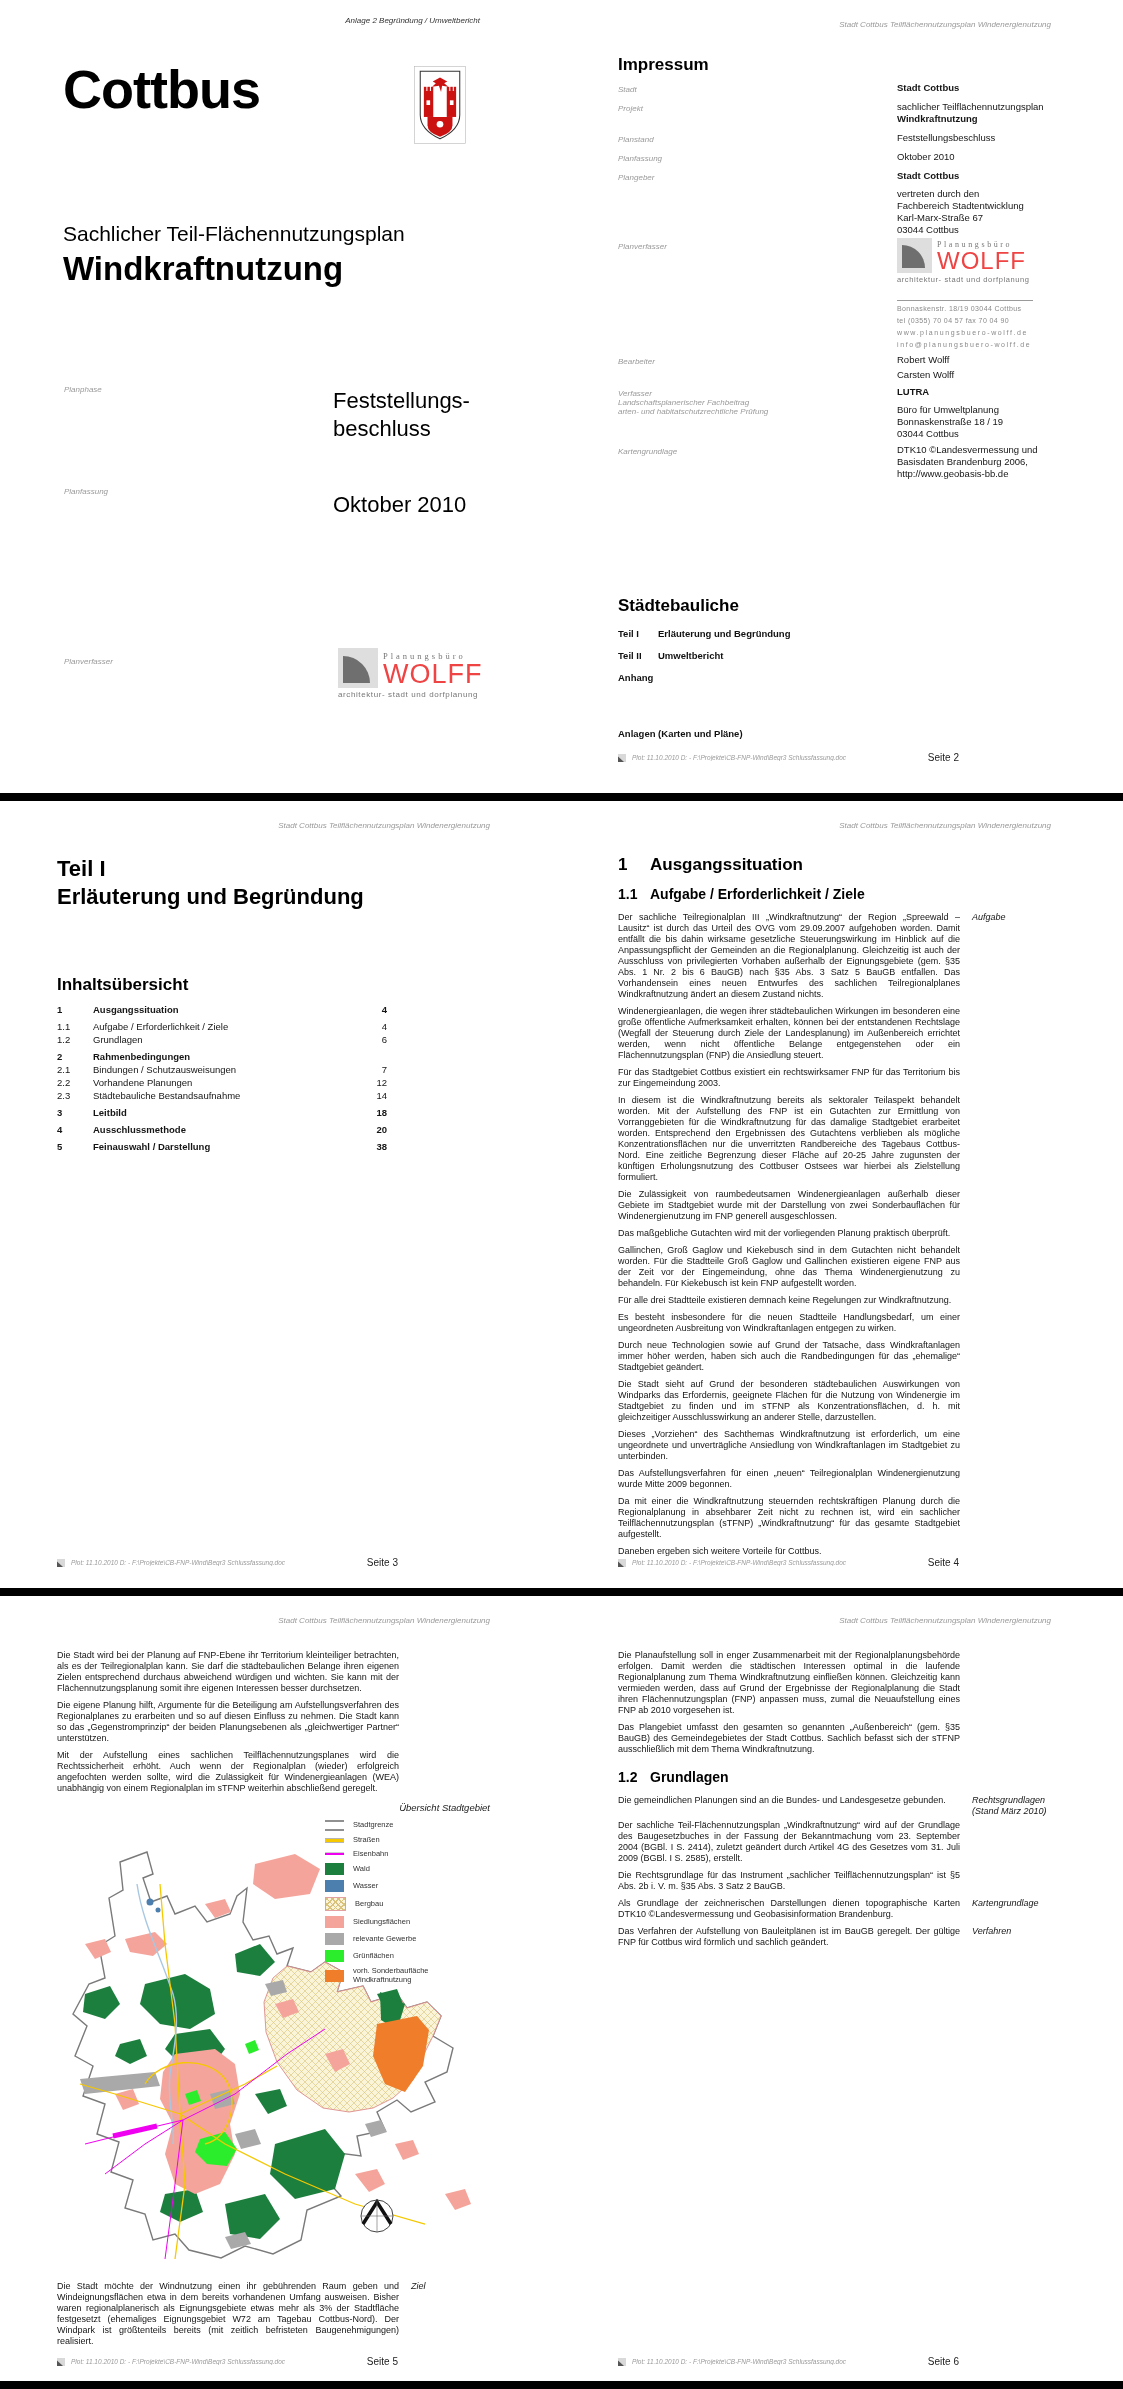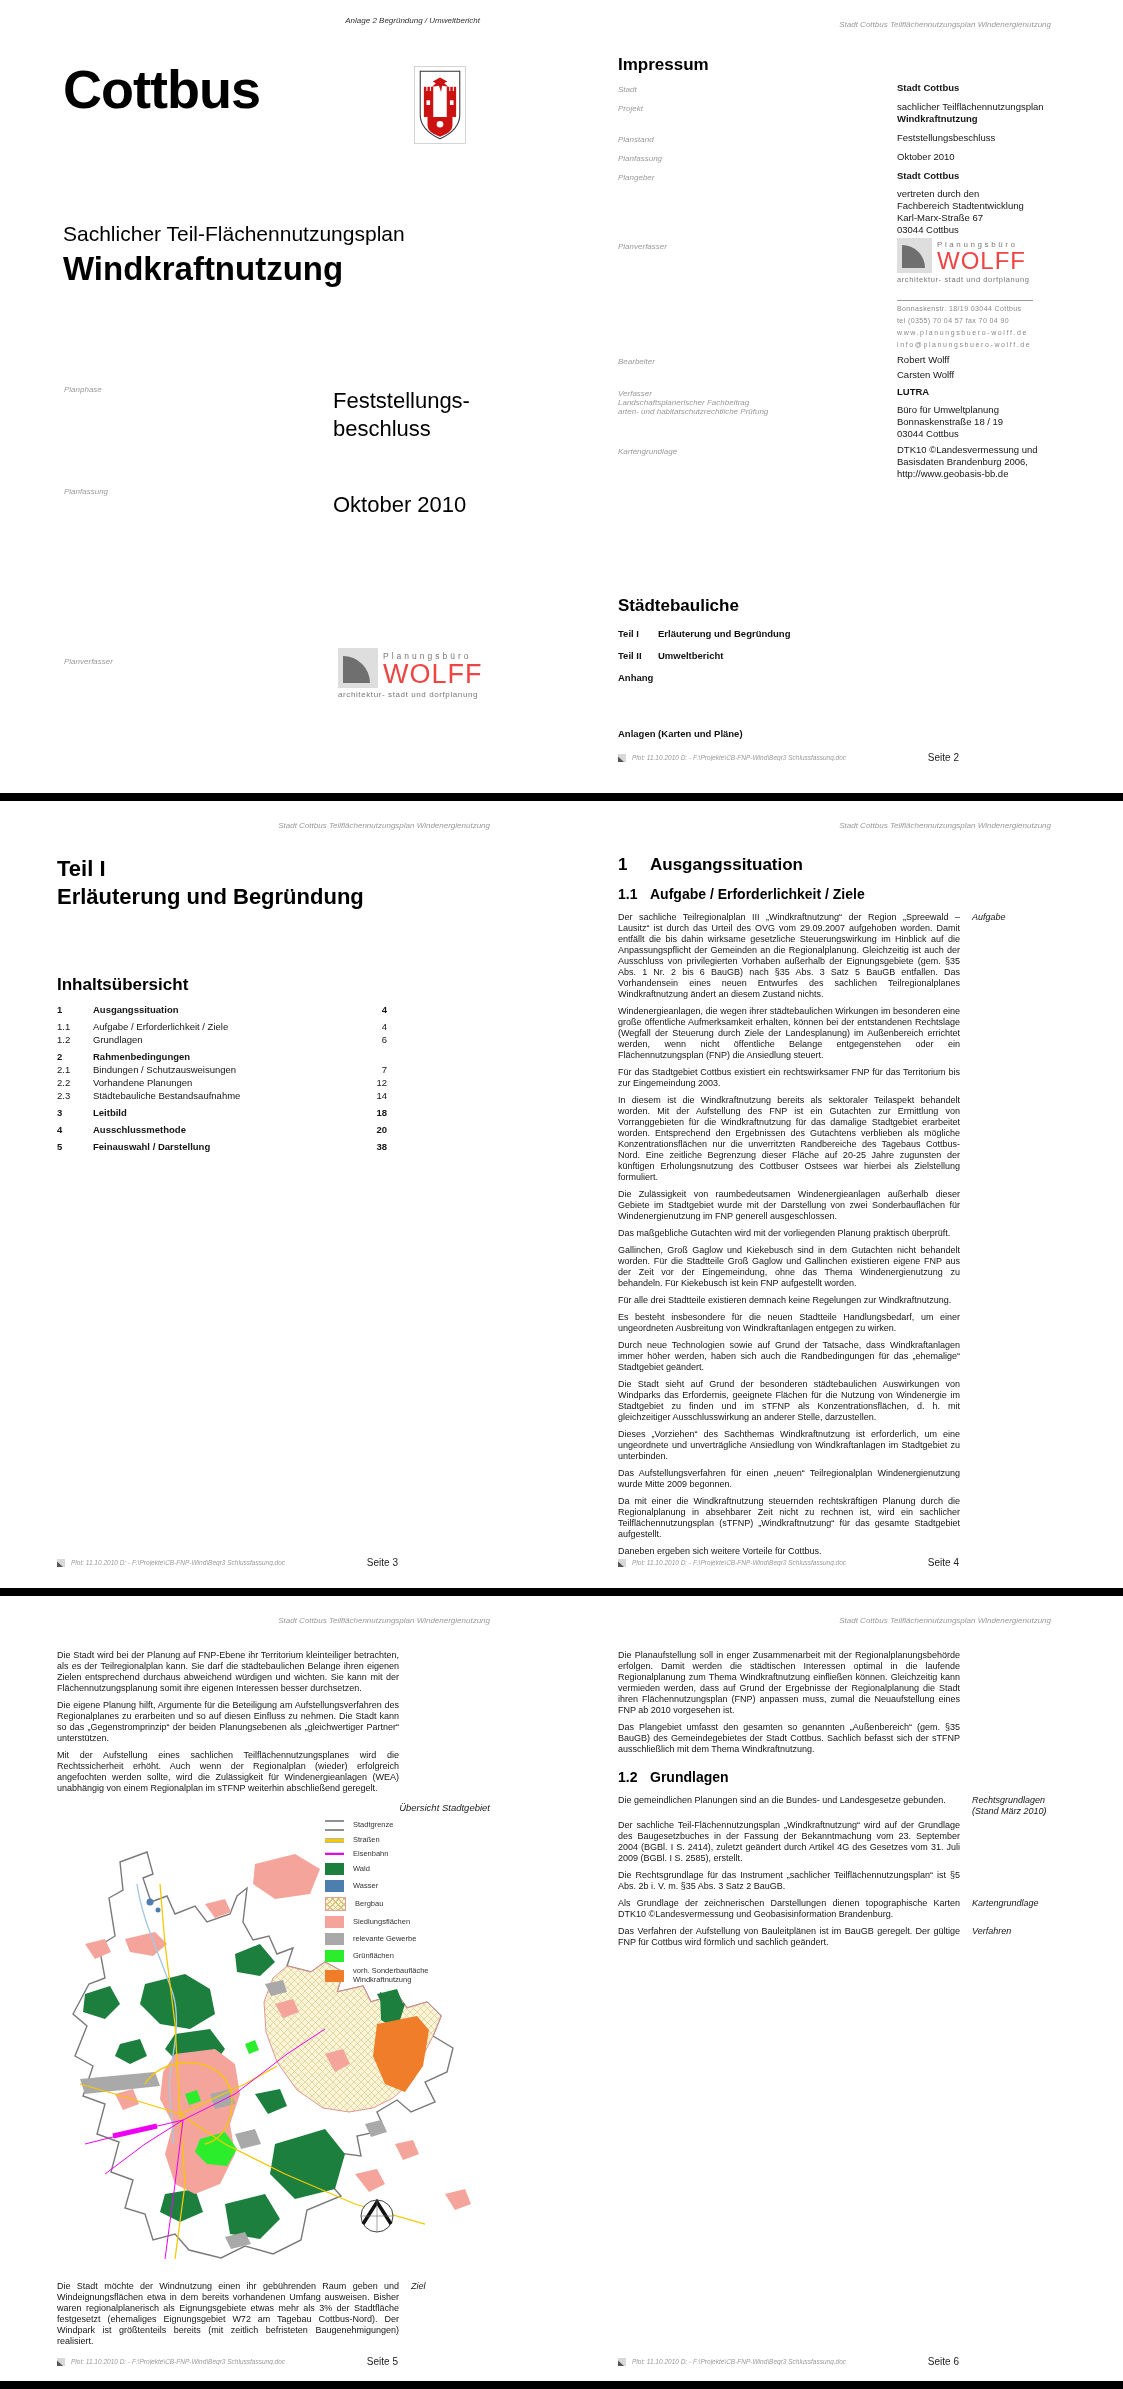--- a/index.html
+++ b/index.html
@@ -29,21 +29,21 @@
   .t-lbl{position:absolute;left:64px;font-size:8px;font-style:italic;color:#9a9a9a;}
   .t-big{position:absolute;left:333px;font-size:22px;color:#000;text-align:right;}
   .crest{position:absolute;left:414px;top:66px;width:52px;height:78px;}
 
   
   .wolff{display:flex;flex-direction:column;}
   .wrow{display:flex;align-items:flex-end;gap:5px;}
   .wmark{width:40px;height:40px;background:#dedede;position:relative;flex:0 0 40px;}
   .wmark::after{content:"";position:absolute;left:5px;bottom:5px;width:27px;height:27px;background:#6f6f6f;border-radius:0 100% 0 0;}
   .wcol{display:flex;flex-direction:column;}
-  .wsmall{font-size:8.5px;letter-spacing:3px;color:#777;white-space:nowrap;}
+  .wsmall{font-size:8.5px;letter-spacing:3px;color:#777;white-space:nowrap;font-family:Liberation Serif, serif;}
   .wname{font-size:27px;line-height:27px;color:#ef4444;letter-spacing:1px;}
   .wtag{font-size:8px;color:#777;letter-spacing:0.6px;margin-top:2px;white-space:nowrap;}
   .wolff.sm .wmark{width:35px;height:35px;flex:0 0 35px;}
   .wolff.sm .wmark::after{width:23px;height:23px;}
   .wolff.sm .wname{font-size:24px;line-height:24px;}
   .wolff.sm .wsmall{font-size:8px;letter-spacing:2.6px;}
   .wolff.sm .wtag{font-size:7.5px;}
 
   
   .f-label{position:absolute;left:57px;font-size:8px;font-style:italic;color:#9a9a9a;line-height:9px;white-space:nowrap;}

